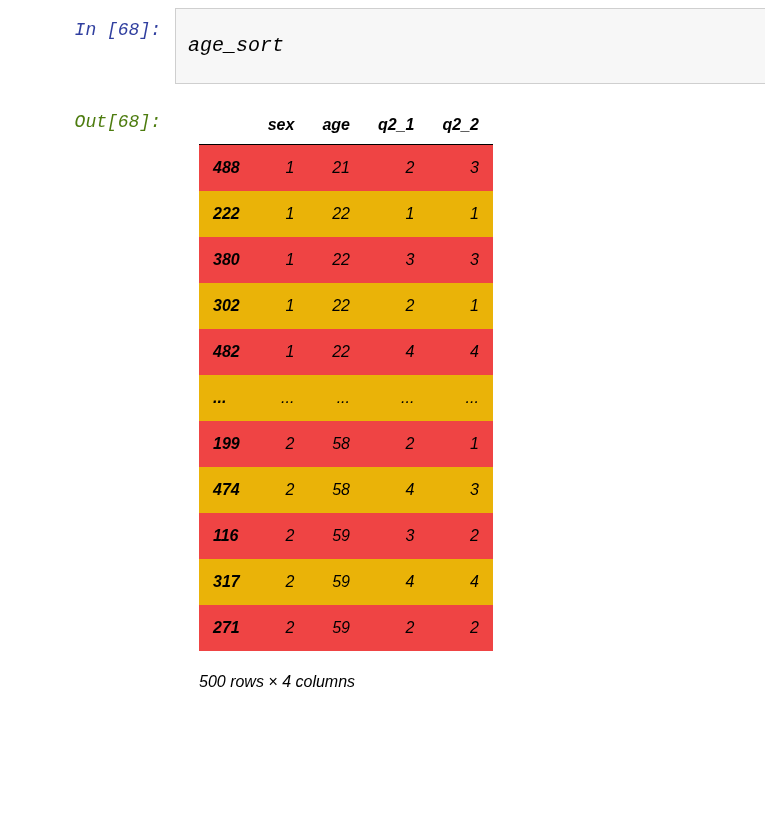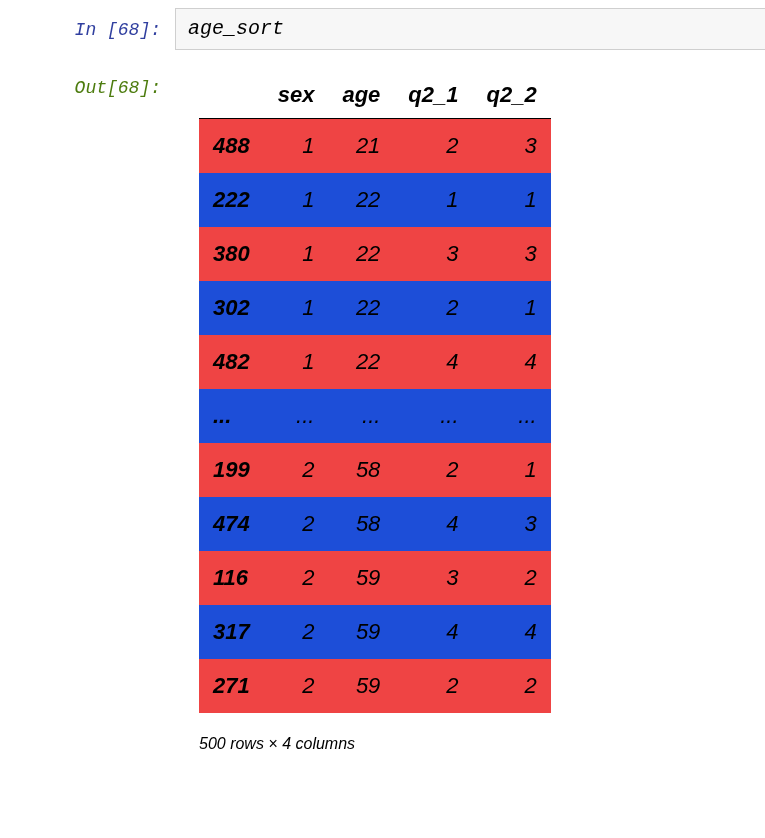--- a/index.html
+++ b/index.html
@@ -27,34 +27,34 @@
       line-height: 1.6;
       padding-top: 8px;
     }
     .prompt-in { color: #303f9f; }
     .prompt-out { color: #4d7c0f; }
     .input-area {
       flex: 1;
       border: 1px solid #cfcfcf;
       border-right: none;
       background: #f7f7f7;
-      padding: 6px 12px;
+      padding: 23px 12px;
       font-family: Menlo, Monaco, "Courier New", monospace;
       font-size: 20px;
       line-height: 1.4;
       color: #000;
     }
     .output-area {
       flex: 1;
       padding-left: 24px;
       padding-top: 6px;
     }
     .df-table {
       border-collapse: collapse;
-      font-size: 22px;
+      font-size: 16px;
     }
     .df-table thead th {
       font-weight: 700;
       text-align: right;
       padding: 10px 14px;
       border-bottom: 1.5px solid #000;
       background: #fff;
     }
     .df-table thead th:first-child {
       text-align: left;
@@ -65,21 +65,21 @@
       padding: 14px 14px;
     }
     .df-table tbody td {
       text-align: right;
       padding: 14px 14px;
     }
     .df-table tbody tr.odd {
       background: #ef4444;
     }
     .df-table tbody tr.even {
-      background: #1d4ed8;
+      background: #eab308;
     }
     .df-summary {
       padding-top: 22px;
       font-size: 16px;
     }
   </style>
 </head>
 <body>
 
 <div class="cell">

